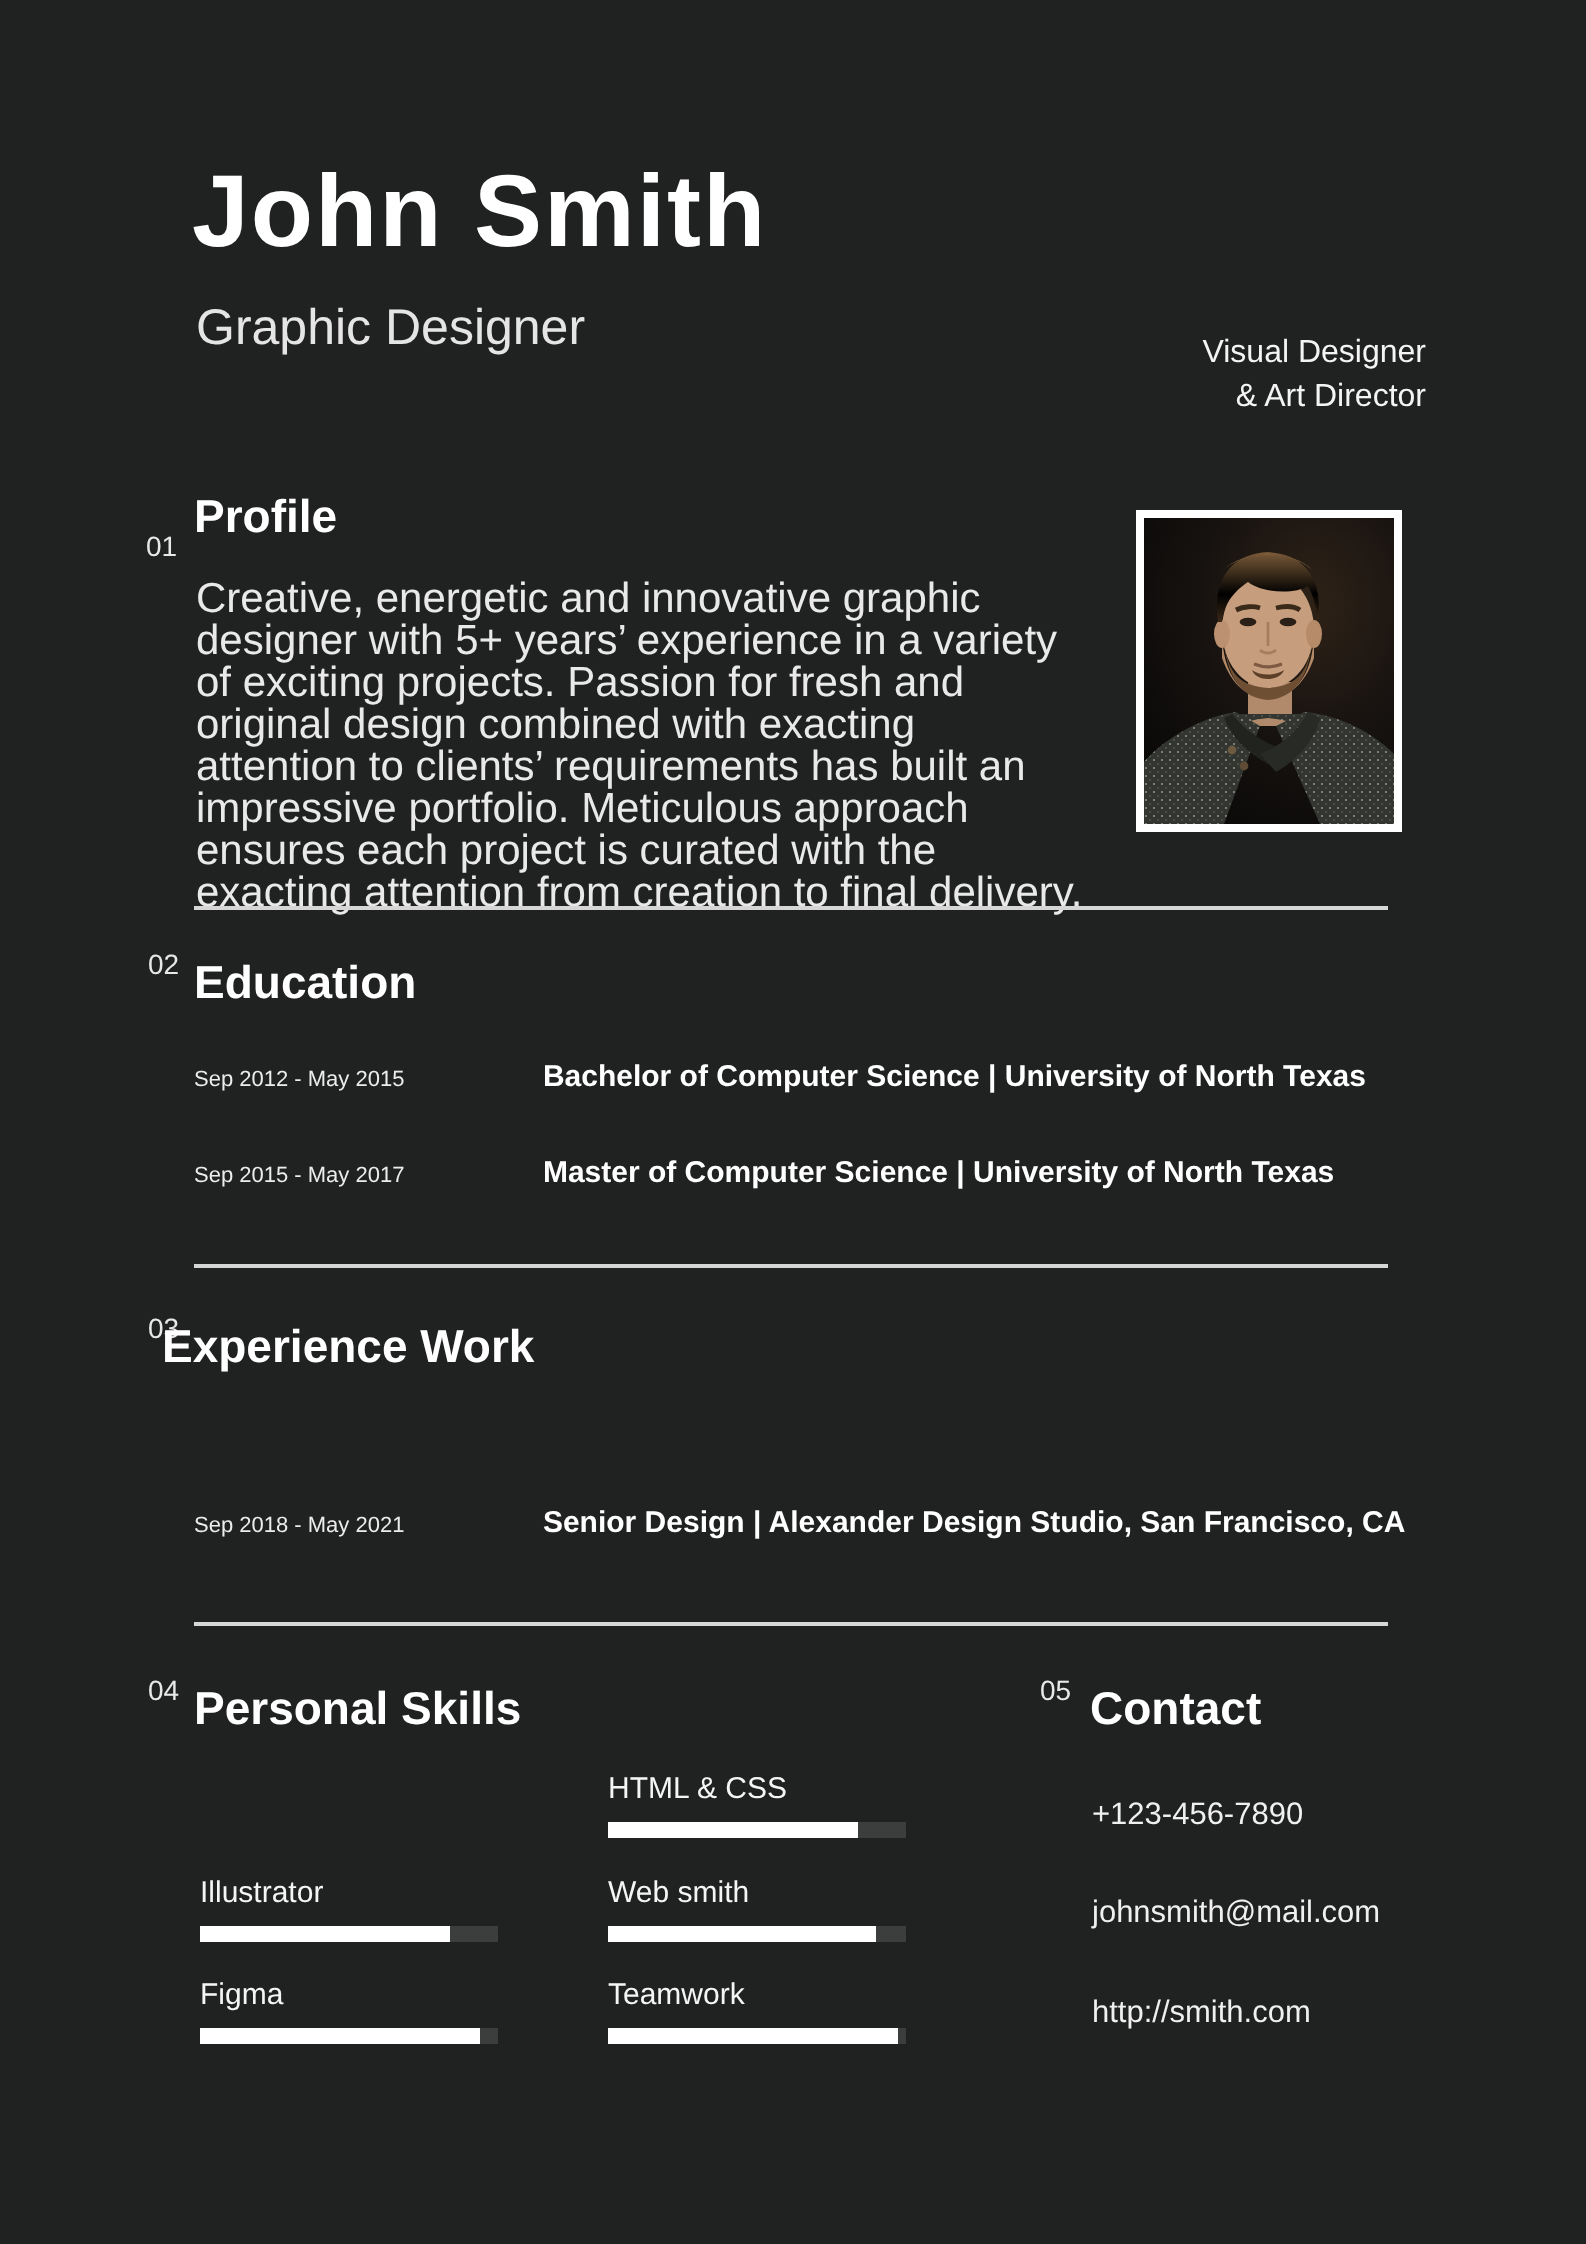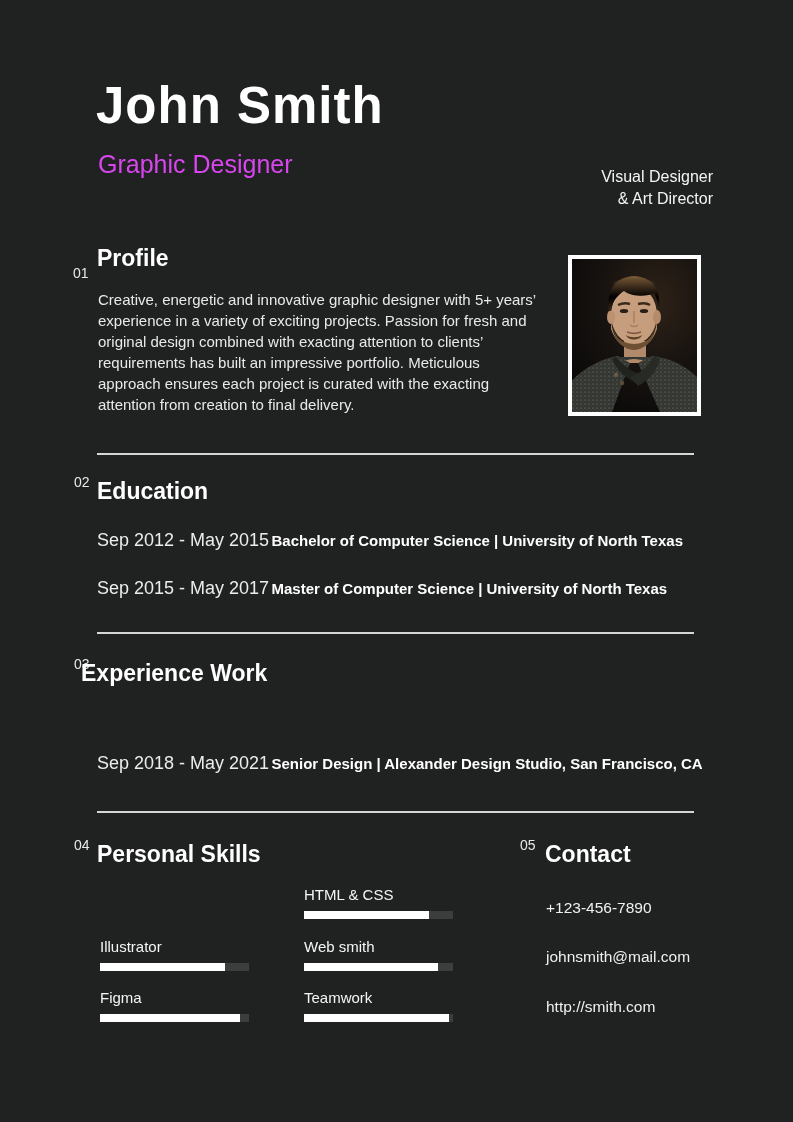--- a/index.html
+++ b/index.html
@@ -12,56 +12,56 @@
   }
   .page { position: relative; width: 793px; height: 1122px; background: #202121; padding-left: 20px; }
 
   .name {
     position: absolute; left: 96px; top: 76px;
     font-size: 51px; font-weight: 700; letter-spacing: 1px;
     color: #ffffff; white-space: nowrap;
   }
   .subtitle {
     position: absolute; left: 98px; top: 150px;
-    font-size: 25px; font-weight: 400; color: #d946ef; white-space: nowrap;
+    font-size: 25px; font-weight: 400; color: #e5e5e5; white-space: nowrap;
   }
   .role {
     position: absolute; right: 100px; top: 166px;
     text-align: right; font-size: 16px; line-height: 22px; color: #f4f4f4;
   }
 
   .sec-num {
     position: absolute; font-size: 14px; color: #e8e8e8; font-weight: 400;
   }
   .sec-head {
     position: absolute; font-size: 23px; font-weight: 700; color: #ffffff; white-space: nowrap;
   }
 
   .profile-text {
     position: absolute; left: 98px; top: 289px; width: 444px;
-    font-size: 15px; line-height: 21px; color: #e9e9e9;
+    font-size: 21px; line-height: 21px; color: #e9e9e9;
   }
 
   .photo-frame {
     position: absolute; left: 568px; top: 255px;
     width: 133px; height: 161px;
     border: 4px solid #ffffff; box-sizing: border-box;
     background: #0c0a09;
   }
   .photo-frame svg { display: block; width: 125px; height: 153px; }
 
   .divider {
     position: absolute; left: 97px; width: 597px; height: 2px;
     background: #d6d6d6; border: none;
   }
 
   .row { position: absolute; left: 97px; white-space: nowrap; }
   .row .dates {
     display: inline-block; width: 170px;
-    font-size: 18px; color: #ececec; font-weight: 400;
+    font-size: 11px; color: #ececec; font-weight: 400;
   }
   .row .desc {
     font-size: 15px; font-weight: 700; color: #ffffff;
   }
 
   .skill { position: absolute; width: 149px; }
   .skill .lbl { font-size: 15px; color: #f5f5f5; }
   .skill .bar {
     margin-top: 8px; width: 149px; height: 8px; background: #3c3d3d;
   }

